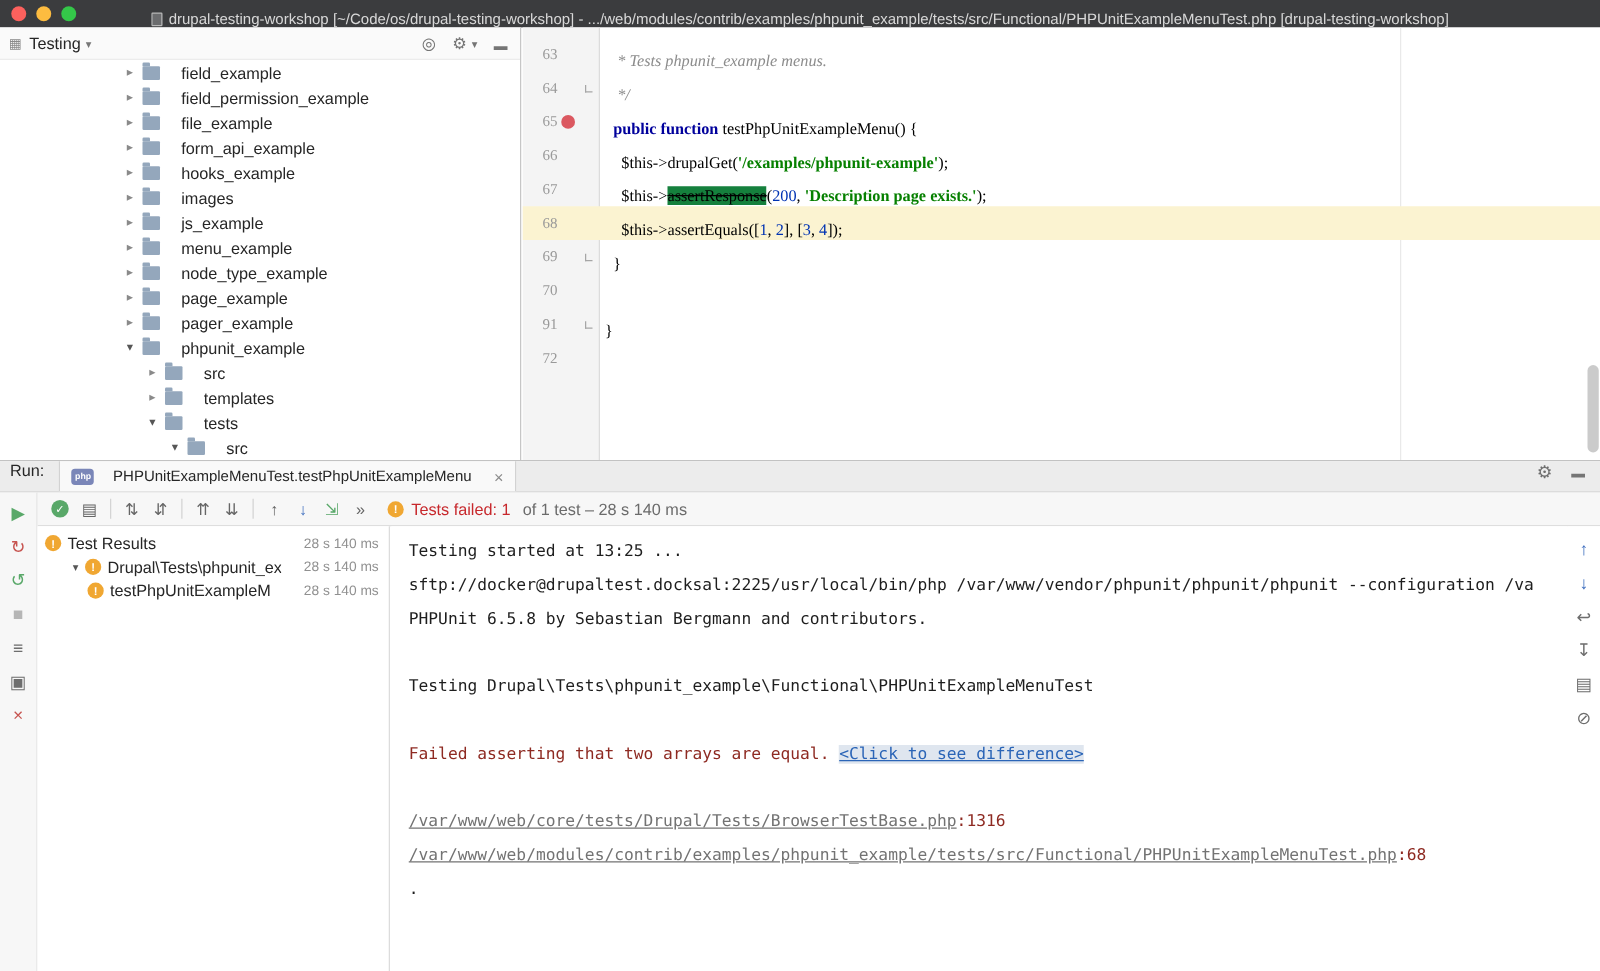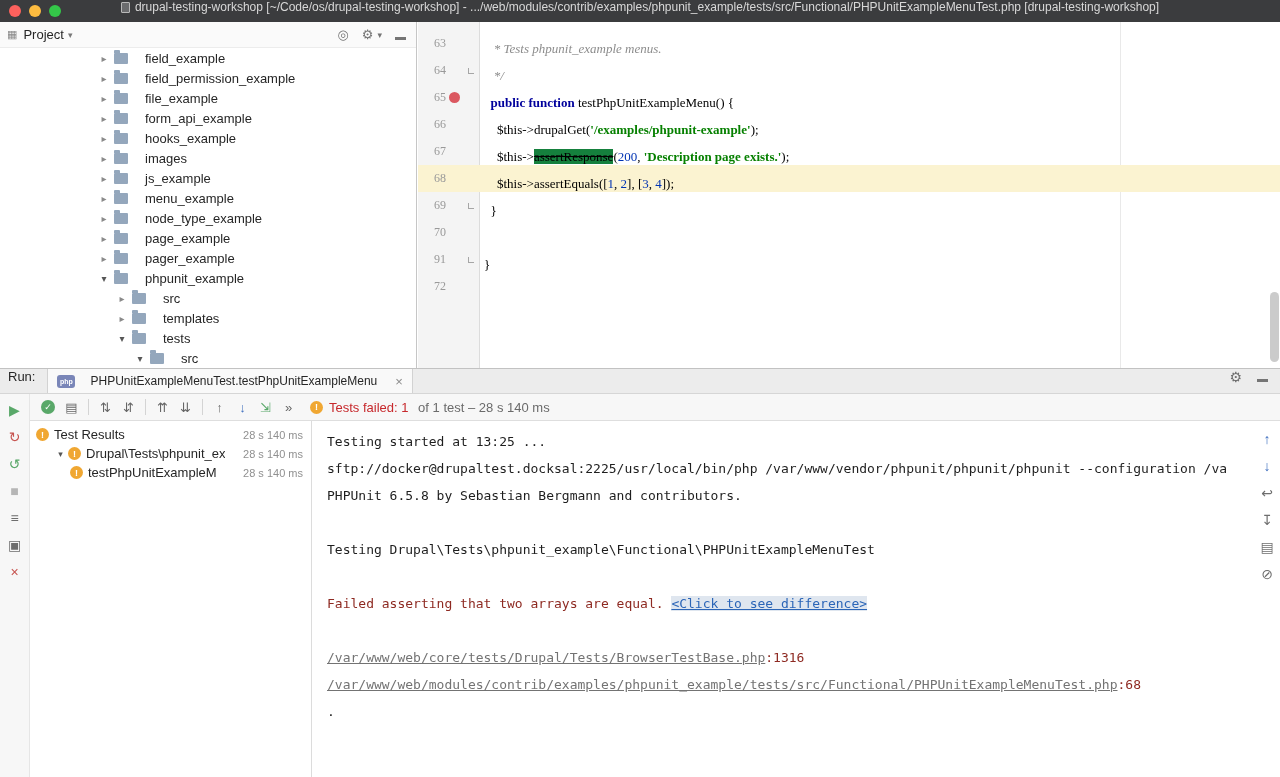--- a/index.html
+++ b/index.html
@@ -1,20 +1,20 @@
 <!DOCTYPE html>
 <html><head>
 <meta charset="utf-8">
 <style>
 *{margin:0;padding:0;box-sizing:border-box}
 html,body{width:1280px;height:777px;overflow:hidden}
 body{position:relative;font-family:"Liberation Sans",sans-serif;background:#fff;font-size:13px;color:#262626}
 
 
-.titlebar{position:absolute;top:0;left:0;width:100%;height:22px;background:#3b3c3e;display:flex;align-items:flex-start;justify-content:center}
+.titlebar{position:absolute;top:0;left:0;width:100%;height:22px;background:#3b3c3e;display:flex;align-items:flex-end;justify-content:center}
 .lights{position:absolute;left:9px;top:5px;display:flex;gap:8px}
 .light{width:12px;height:12px;border-radius:50%}
 .light.r{background:#FC615D}.light.y{background:#FDBC40}.light.g{background:#34C749}
 .title-text{font-size:12px;color:#d8d8d8;white-space:nowrap;display:flex;align-items:center;gap:5px;max-width:1140px;overflow:hidden}
 .docicon{width:9px;height:11px;border:1px solid #b9b9b9;border-radius:1px;background:#6b6c6e;flex:none}
 
 
 .project-panel{position:absolute;top:22px;left:0;width:417px;height:346px;background:#fff;border-right:1px solid #c6c6c6;overflow:hidden}
 .pp-header{height:26px;display:flex;align-items:center;background:#fafafa;border-bottom:1px solid #ececec;position:relative}
 .pp-grid{color:#8a8a8a;font-size:11px;margin-left:7px}
@@ -100,21 +100,21 @@
   </div>
   <div class="title-text">
     <span class="docicon"></span>
     <span>drupal-testing-workshop [~/Code/os/drupal-testing-workshop] - .../web/modules/contrib/examples/phpunit_example/tests/src/Functional/PHPUnitExampleMenuTest.php [drupal-testing-workshop]</span>
   </div>
 </div>
 
 <div class="project-panel">
   <div class="pp-header">
     <span class="pp-grid">▦</span>
-    <span class="pp-title">Project</span>
+    <span class="pp-title">Testing</span>
     <span class="pp-title-arrow">▾</span>
     <span class="pp-actions">
       <span>◎</span>
       <span>⚙</span>
       <span class="small">▾</span>
       <span class="hideicon"></span>
     </span>
   </div>
   <div class="ptree" id="projectTree">
       <div class="prow" style="padding-left: 96px;">

